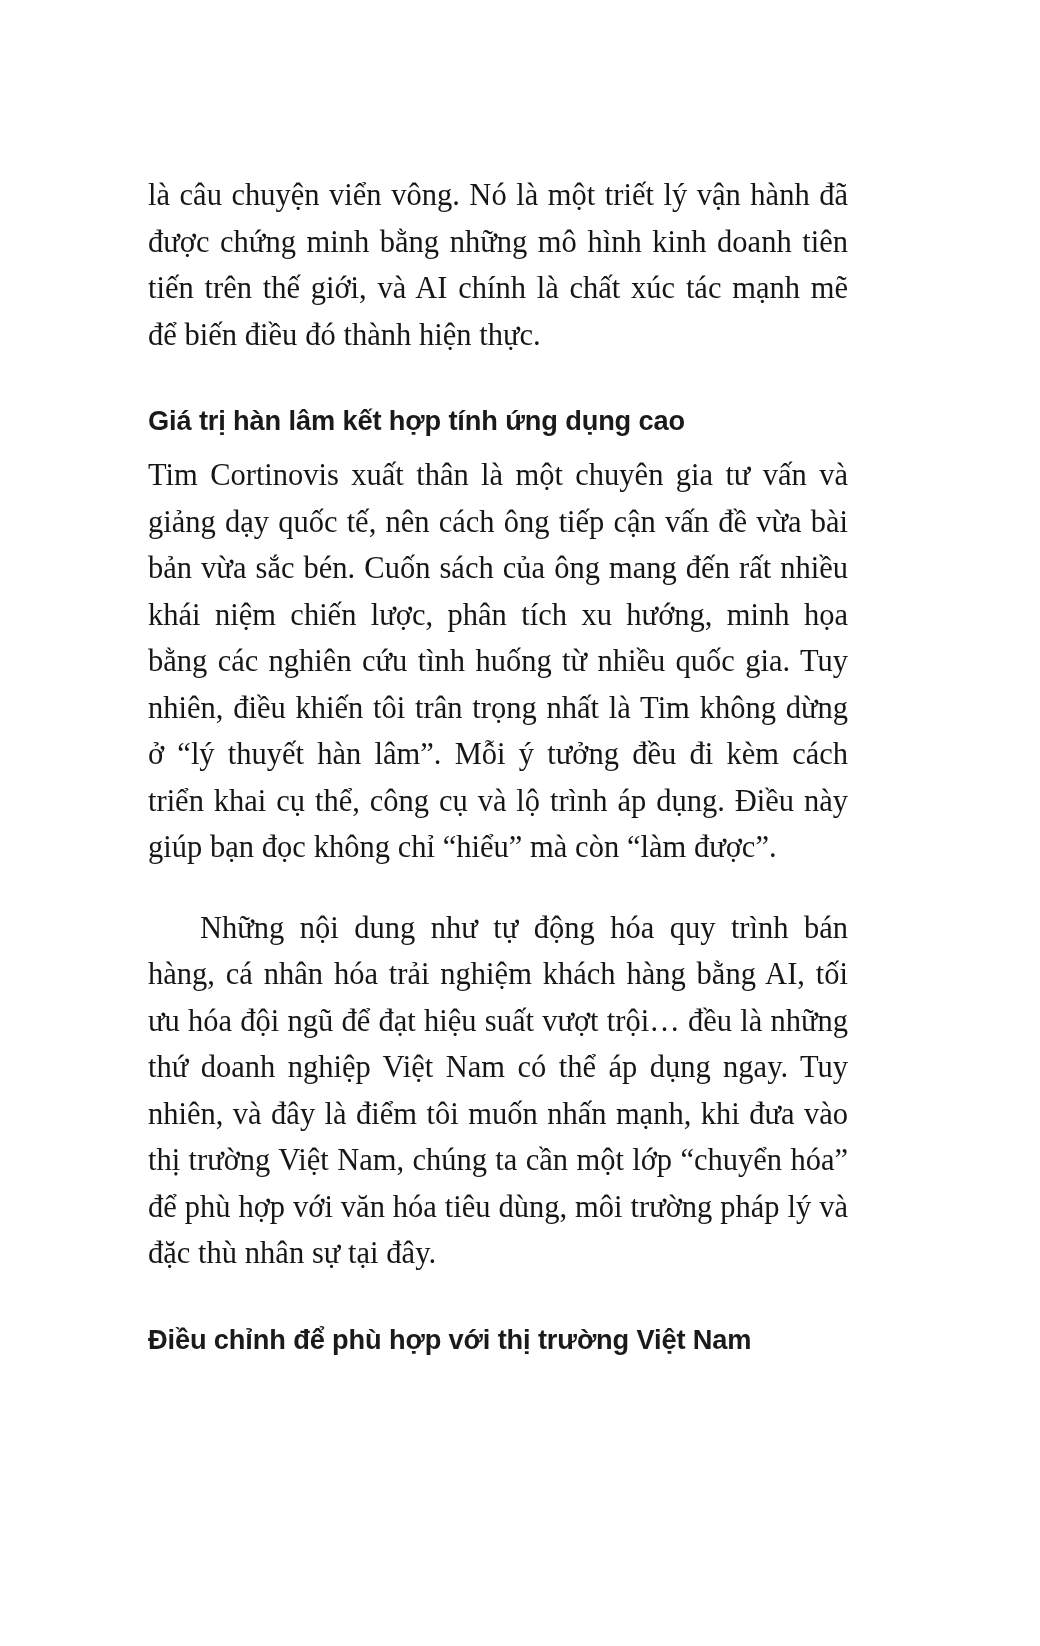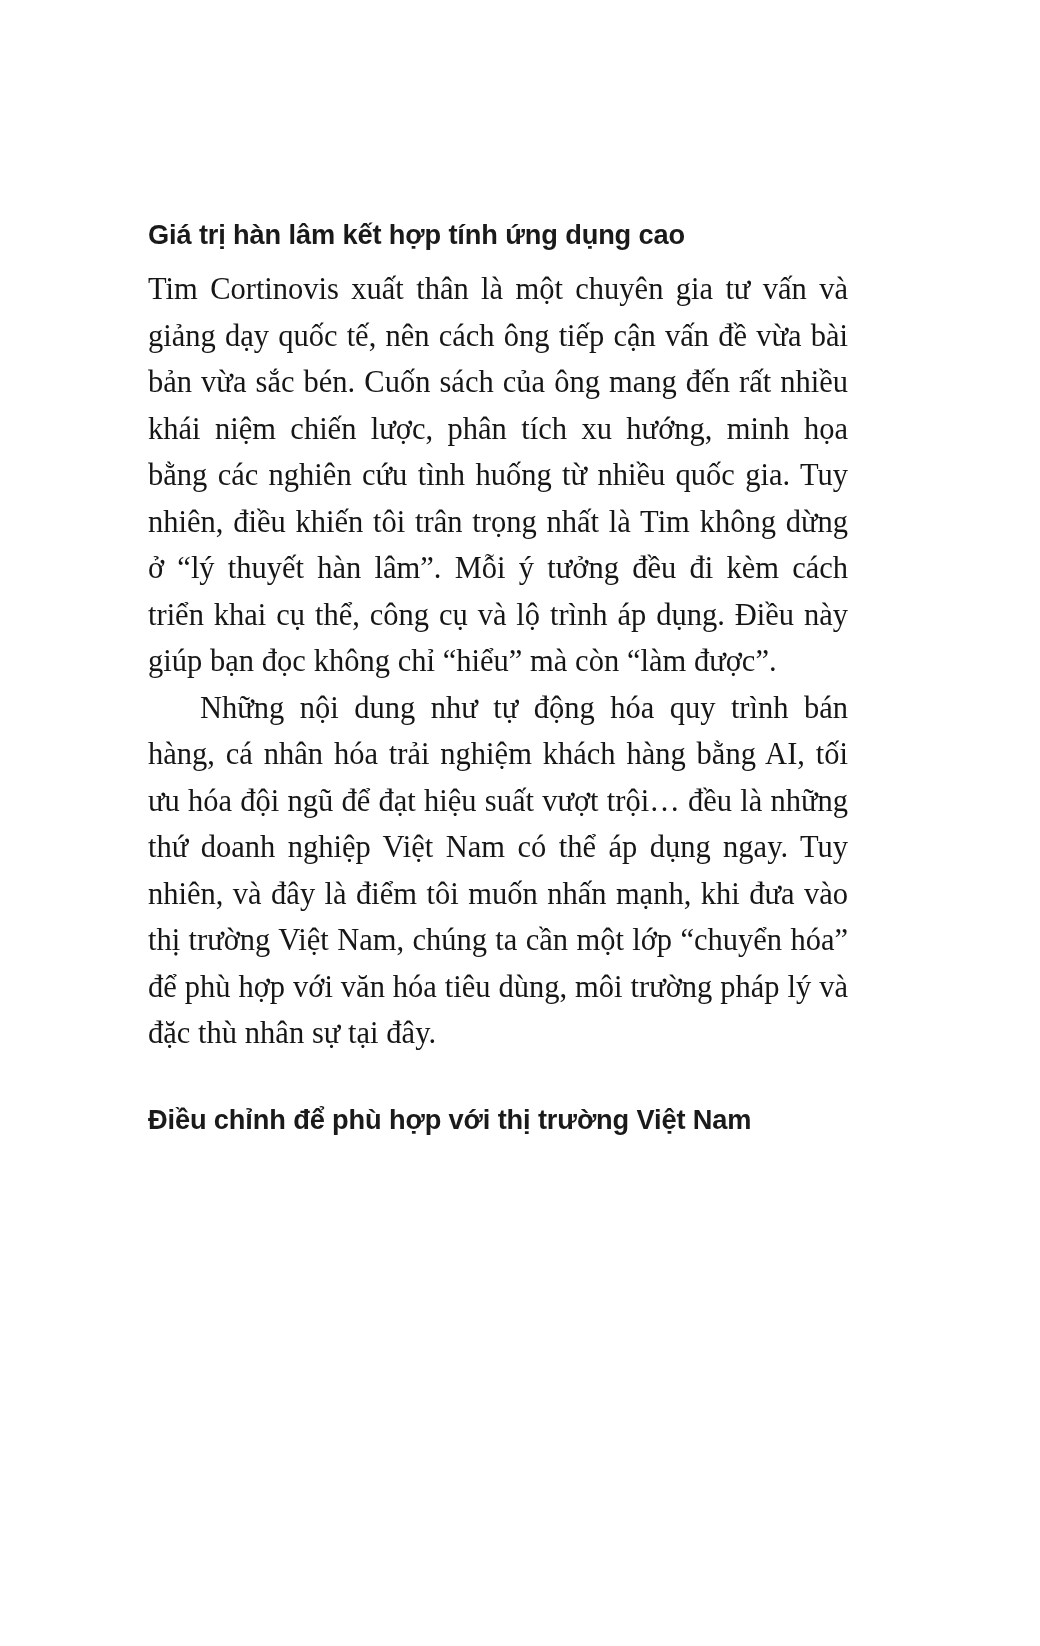--- a/index.html
+++ b/index.html
@@ -43,20 +43,21 @@
   .para.last-line-natural {
     text-align-last: left;
   }
 
   .para + .para {
     margin-top: 0;
   }
 
   .para.indented {
     text-indent: 52px;
+    margin-top: 34px;
   }
 
   
   .heading {
     font-family: "Liberation Sans Narrow", "Liberation Sans", "DejaVu Sans", sans-serif;
     font-weight: 700;
     font-size: 28.5px;
     line-height: 36px;
     color: #1a1a1a;
     letter-spacing: -0.005em;
@@ -69,20 +70,21 @@
   
   .gap-before-heading { height: 44px; }
   .gap-after-heading  { height: 14px; }
 </style>
 </head>
 <body>
 
 <div class="page">
   <div class="text-column">
 
+    <p class="para last-line-natural">là câu chuyện viển vông. Nó là một triết lý vận hành đã được chứng minh bằng những mô hình kinh doanh tiên tiến trên thế giới, và AI chính là chất xúc tác mạnh mẽ để biến điều đó thành hiện thực.</p>
 
     <div class="gap-before-heading"></div>
 
     <h2 class="heading">Giá trị hàn lâm kết hợp tính ứng dụng cao</h2>
 
     <div class="gap-after-heading"></div>
 
     <p class="para last-line-natural">Tim Cortinovis xuất thân là một chuyên gia tư vấn và giảng dạy quốc tế, nên cách ông tiếp cận vấn đề vừa bài bản vừa sắc bén. Cuốn sách của ông mang đến rất nhiều khái niệm chiến lược, phân tích xu hướng, minh họa bằng các nghiên cứu tình huống từ nhiều quốc gia. Tuy nhiên, điều khiến tôi trân trọng nhất là Tim không dừng ở “lý thuyết hàn lâm”. Mỗi ý tưởng đều đi kèm cách triển khai cụ thể, công cụ và lộ trình áp dụng. Điều này giúp bạn đọc không chỉ “hiểu” mà còn “làm được”.</p>
 
     <p class="para indented last-line-natural">Những nội dung như tự động hóa quy trình bán hàng, cá nhân hóa trải nghiệm khách hàng bằng AI, tối ưu hóa đội ngũ để đạt hiệu suất vượt trội… đều là những thứ doanh nghiệp Việt Nam có thể áp dụng ngay. Tuy nhiên, và đây là điểm tôi muốn nhấn mạnh, khi đưa vào thị trường Việt Nam, chúng ta cần một lớp “chuyển hóa” để phù hợp với văn hóa tiêu dùng, môi trường pháp lý và đặc thù nhân sự tại đây.</p>

